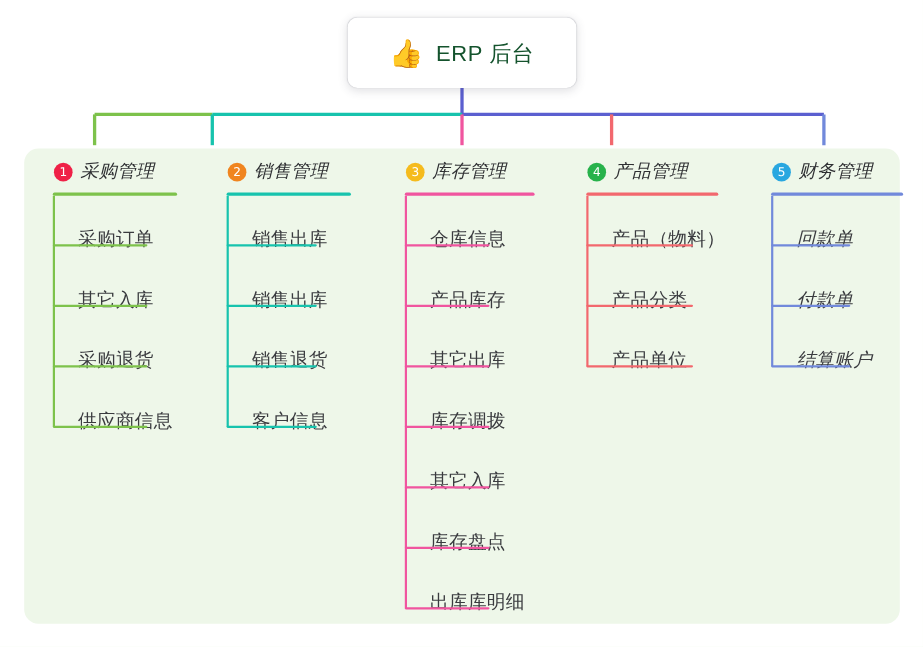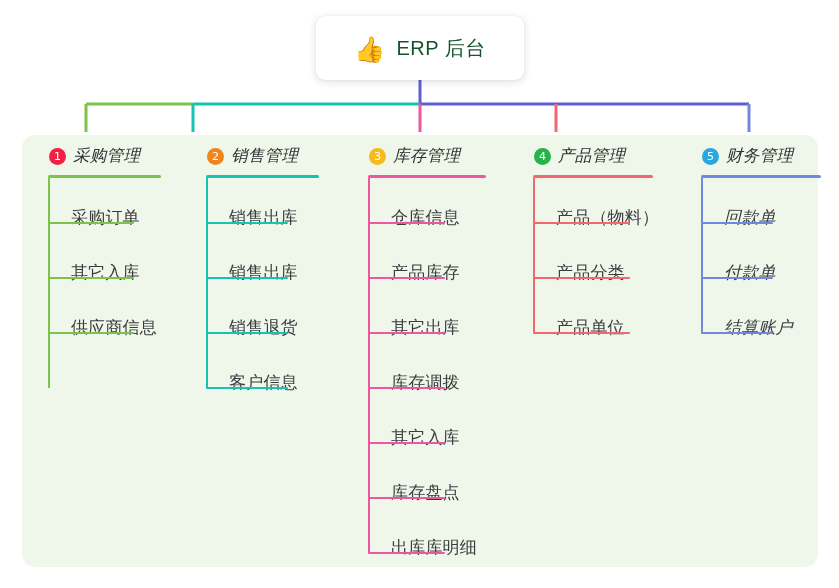--- a/index.html
+++ b/index.html
@@ -157,20 +157,24 @@
           <div class="spine" style="background: rgb(125, 194, 75); height: 210px;"></div>
           <div class="item">
             <span class="item-label">采购订单</span>
             <div class="item-rule" style="background: rgb(125, 194, 75); width: 86px;"></div>
           </div>
           <div class="item">
             <span class="item-label">其它入库</span>
             <div class="item-rule" style="background: rgb(125, 194, 75); width: 86px;"></div>
           </div>
           <div class="item">
+            <span class="item-label">采购退货</span>
+            <div class="item-rule" style="background: rgb(125, 194, 75); width: 86px;"></div>
+          </div>
+          <div class="item">
             <span class="item-label">供应商信息</span>
             <div class="item-rule" style="background: rgb(125, 194, 75); width: 86px;"></div>
           </div>
         </div>
       </div>
       <div class="column" style="left: 193px;">
         <div class="col-header">
           <span class="badge" style="background: rgb(240, 133, 31);">2</span>
           <span class="col-title">销售管理</span>
         </div>

